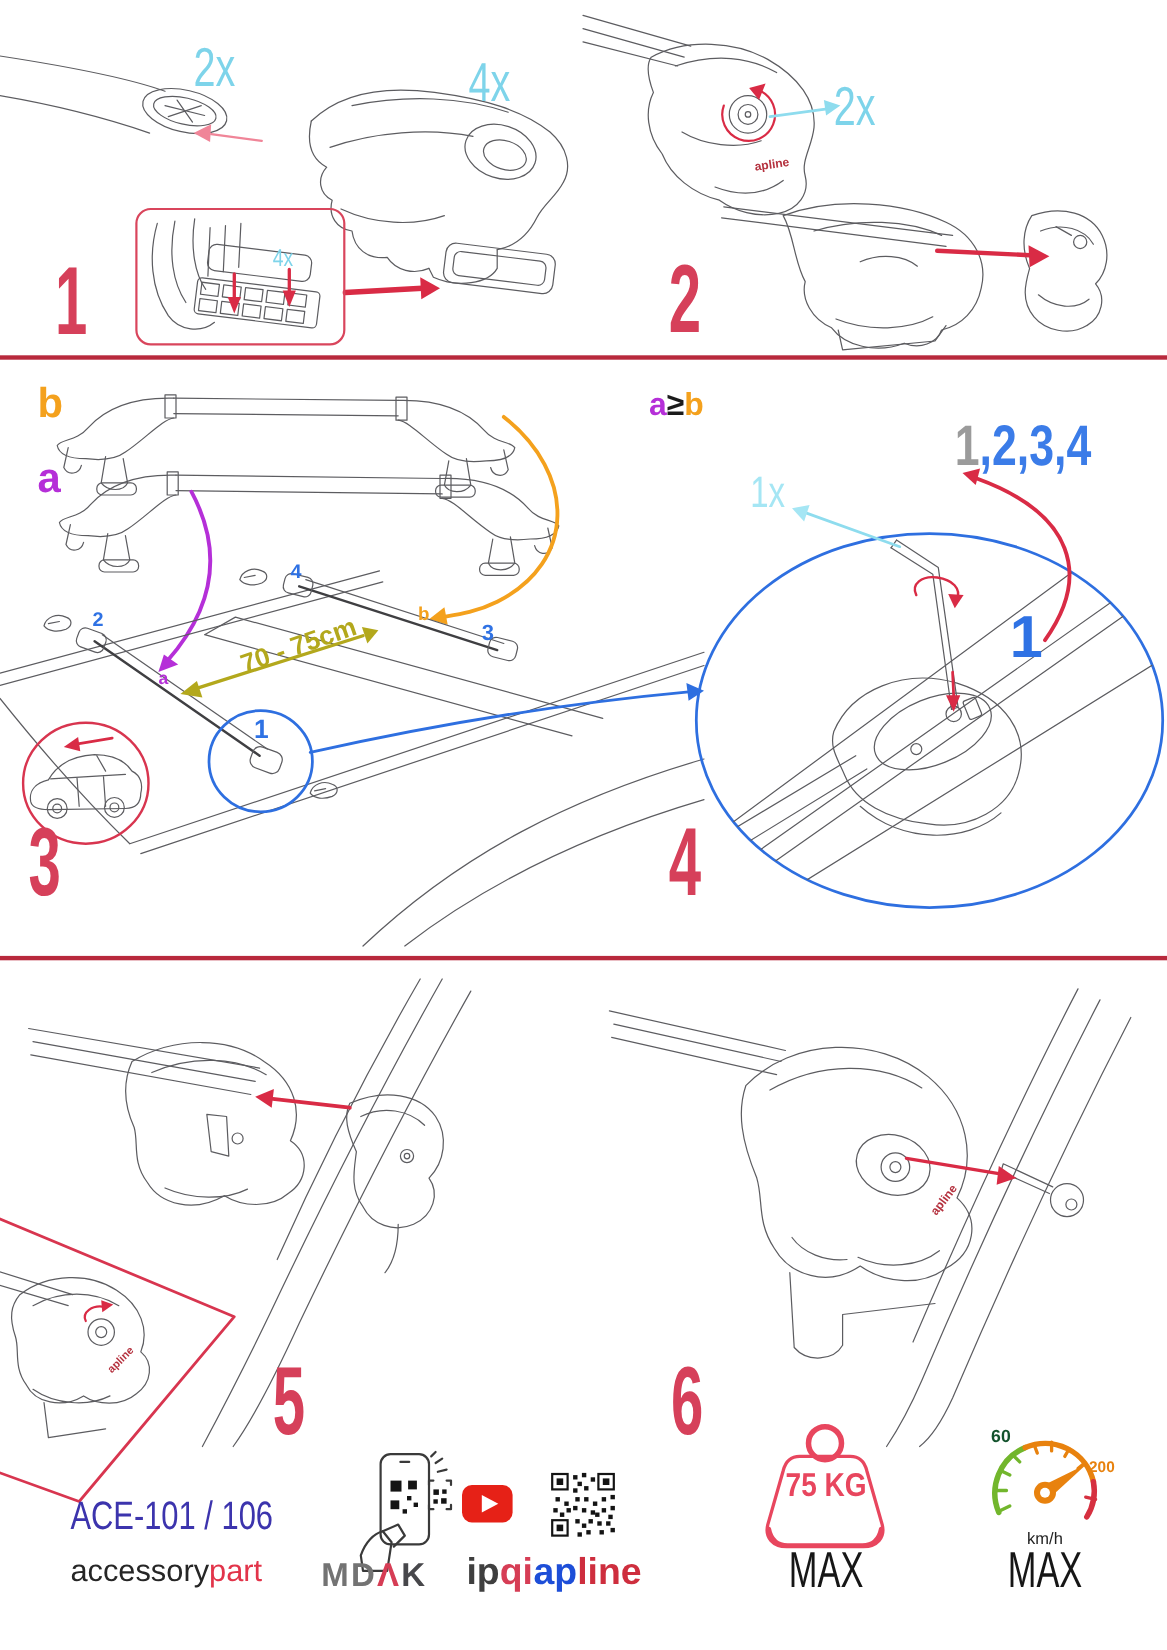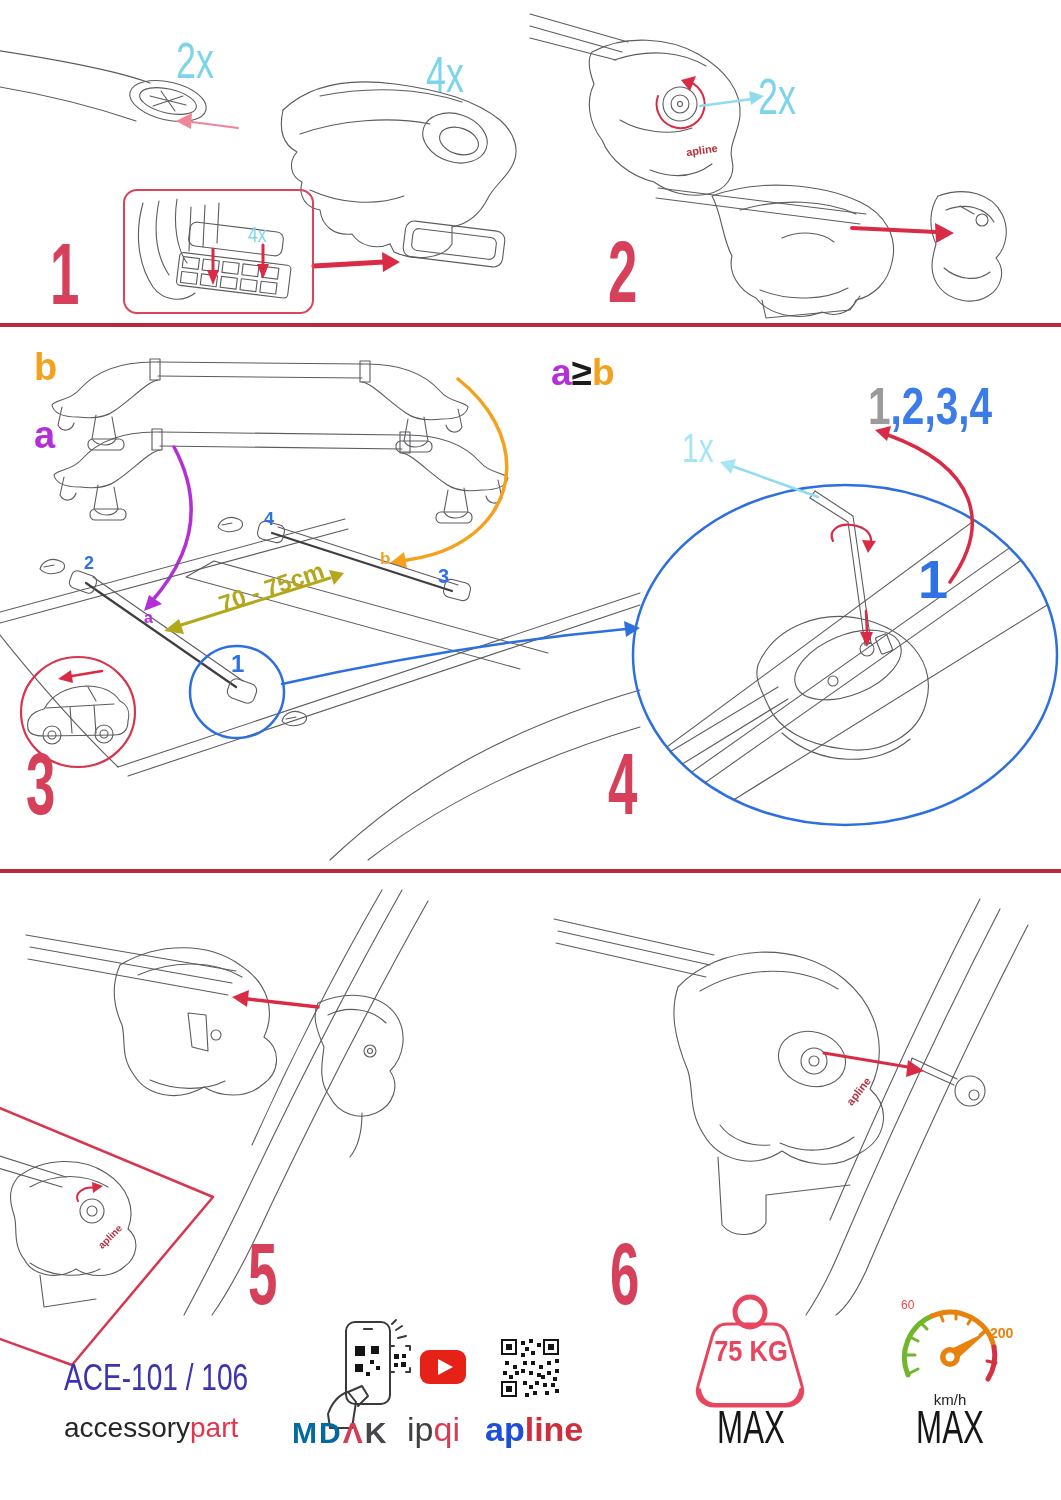--- a/index.html
+++ b/index.html
@@ -242,21 +242,21 @@
     <path class="ln" d="M285,156 L323,181 L341,308"></path>
     <path class="ln" d="M280,163 L285,156 M335,310 L341,308"></path>
     <path class="red" d="M303,206 C298,196 308,188 322,190 C336,192 344,200 340,210" stroke-width="2.2"></path>
     <polygon class="redf" points="338,218 332,205 346,206"></polygon>
     <line class="red" x1="336" y1="276" x2="337" y2="298" stroke-width="2.5"></line>
     <polygon class="redf" points="337,312 330,297 343,297"></polygon>
     <path class="red" d="M420,247 C462,188 446,132 358,100" stroke-width="3.5"></path>
     <polygon class="redf" points="345,95 361,91 357,106"></polygon>
   </svg>
 
-  <div class="abs t" style="left:551px;top:354px;font-size:37px;font-weight:700">
+  <div class="abs t" style="left:590px;top:354px;font-size:29px;font-weight:700">
     <span style="color:#b52fd8">a</span><span style="color:#1b1b1b">≥</span><span style="color:#f4a11d">b</span>
   </div>
   <div class="abs t" style="left:868px;top:380px;font-size:52px;font-weight:700;transform:scaleX(.78);transform-origin:left top">
     <span style="color:#9b9b9b">1</span><span style="color:#3b7ce8">,2,3,4</span>
   </div>
   <div class="abs t qty-lt" style="left:682px;top:428px">1x</div>
   <svg class="abs" style="left:700px;top:455px" width="130" height="50" viewBox="0 0 130 50">
     <line class="cy" x1="118" y1="42" x2="32" y2="11" stroke-width="2.5" stroke="#a5e6f4"></line>
     <polygon points="20,7 36,4 31,19" fill="#a5e6f4"></polygon>
   </svg>
@@ -342,28 +342,28 @@
     <path class="hand" d="M74,14 L80,10 M76,22 L84,20 M70,8 L74,4"></path>
     <g class="qrf">
       <rect x="72" y="38" width="5" height="5"></rect>
         <rect x="80" y="38" width="4" height="4"></rect>
       <rect x="72" y="47" width="4" height="4"></rect>
         <rect x="79" y="46" width="5" height="5"></rect>
     </g>
     <path class="hand" d="M68,34 L68,30 L72,30 M84,30 L88,30 L88,34 M88,52 L88,56 L84,56 M72,56 L68,56 L68,52" stroke-width="1.4"></path>
   </svg>
   <div class="abs t" style="left:292px;top:1418px;font-size:30px;font-weight:700;letter-spacing:2px">
-    <span style="color:#0369a1">MD</span><span style="color:#d63d55">Λ</span><span style="color:#47474b">K</span>
+    <span style="color:#737373">MD</span><span style="color:#d63d55">Λ</span><span style="color:#47474b">K</span>
   </div>
 
   <svg class="abs" style="left:420px;top:1350px" width="46" height="34" viewBox="0 0 46 34">
     <rect width="46" height="34" rx="9" fill="#e62117"></rect>
     <polygon points="18,9 33,17 18,25" fill="#ffffff"></polygon>
   </svg>
-  <div class="abs t" style="left:407px;top:1412px;font-size:34px;font-weight:400">
+  <div class="abs t" style="left:424px;top:1412px;font-size:34px;font-weight:700">
     <span style="color:#3f3f3f">ip</span><span style="color:#d63d55">qi</span>
   </div>
 
   <svg class="abs" style="left:501px;top:1339px" width="58" height="58" viewBox="0 0 58 58">
     <g class="qrf">
       <rect x="0" y="0" width="16" height="16"></rect>
         <rect x="42" y="0" width="16" height="16"></rect>
         <rect x="0" y="42" width="16" height="16"></rect>
     </g>
     <rect x="2" y="2" width="12" height="12" fill="#fff"></rect>
@@ -423,18 +423,18 @@
     <path class="grn" d="M20,82 A45,45 0 0 1 44,23" stroke-width="5"></path>
     <path class="orn" d="M44,23 A45,45 0 0 1 106,54" stroke-width="5"></path>
     <path class="rdd" d="M106,54 A45,45 0 0 1 100,86" stroke-width="5"></path>
     <path class="grn" d="M22,80 L30,76 M18,62 L27,62 M22,44 L30,48 M33,30 L39,36" stroke-width="3"></path>
     <path class="orn" d="M52,20 L55,28 M68,18 L68,26 M84,24 L80,31 M98,37 L92,42" stroke-width="3"></path>
     <path class="rdd" d="M108,70 L99,68" stroke-width="3"></path>
     <polygon points="57,59 66,69 100,38" fill="#e8820e"></polygon>
     <circle cx="62" cy="64" r="10" fill="#e8820e"></circle>
       <circle cx="62" cy="64" r="4.5" fill="#ffffff"></circle>
   </svg>
-  <div class="abs t" style="left:901px;top:1299px;font-size:12px;font-weight:400;color:#ef4444">60</div>
+  <div class="abs t" style="left:901px;top:1299px;font-size:16px;font-weight:700;color:#14532d">60</div>
   <div class="abs t" style="left:990px;top:1326px;font-size:14px;font-weight:700;color:#e8820e">200</div>
   <div class="abs t ctr" style="left:888px;top:1392px;width:124px;font-size:15px;color:#222">km/h</div>
   <div class="abs t ctr max" style="left:888px;top:1404px;width:124px">MAX</div>
 
 </div>
 
 </body></html>

